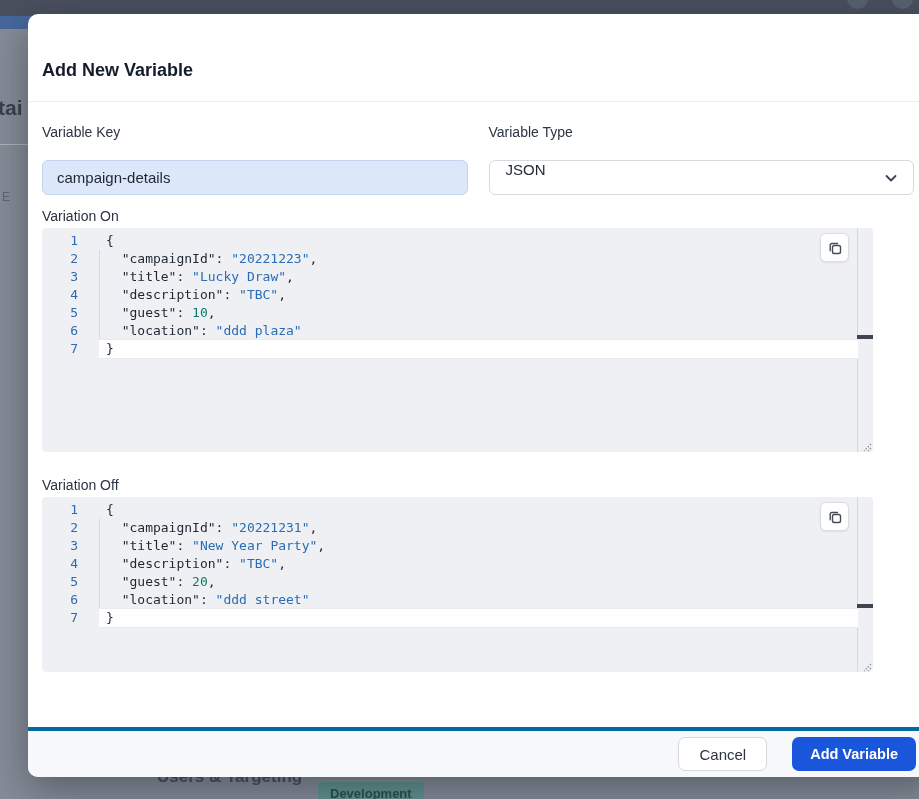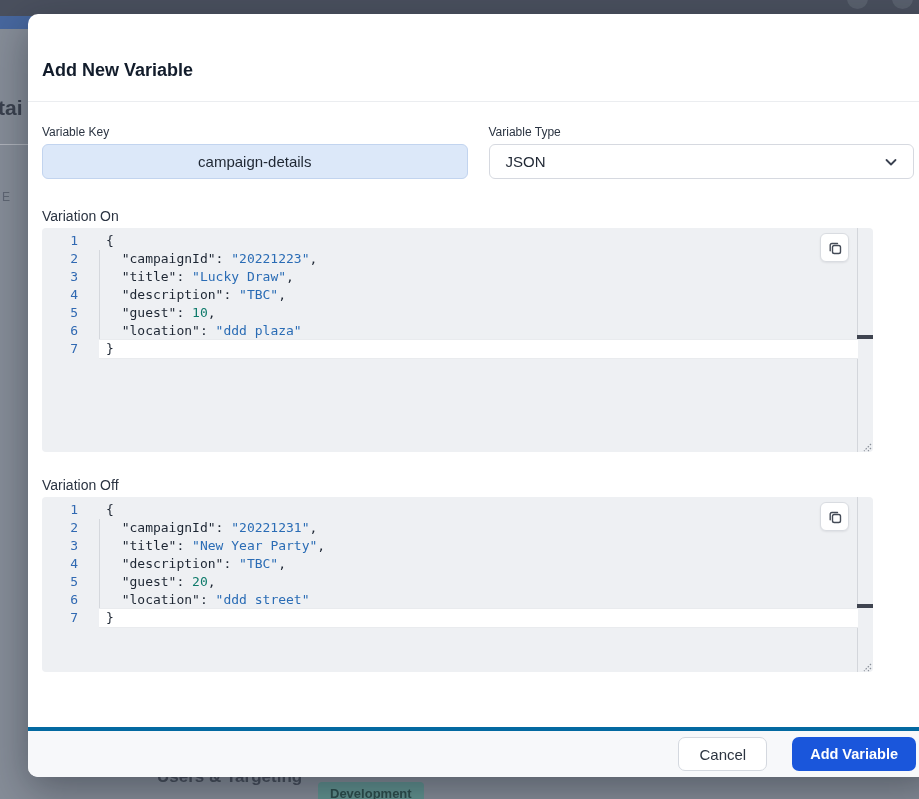--- a/index.html
+++ b/index.html
@@ -21,23 +21,23 @@
   .frag-text1 { left:898px; top:381px; font-size:13px; color:#3f4a5e; }
   .frag-link { left:897px; top:441px; font-size:18px; color:#3c5c94; text-decoration:underline; }
   .frag-section-title { left:157px; top:767px; font-size:17px; font-weight:700; color:#474e5b; }
   .frag-badge { position:absolute; left:318px; top:766px; background:#619390; color:#2c4e4c; font-size:13px; font-weight:700; padding:4px 12px; border-radius:4px;margin-top:16px; }
 
   
   .modal { position:absolute; left:28px; top:14px; width:910px; height:763px; background:#ffffff; border-radius:10px; box-shadow:0 12px 40px rgba(15,20,30,0.4); z-index:5; }
   .m-title { position:absolute; left:14px; top:46px; font-size:18px; font-weight:700; color:#121c2b; }
   .m-divider { position:absolute; left:0; right:0; top:87px; height:1px; background:#ebedf0; }
   .m-form { position:absolute; left:14px; right:24px; top:110px; display:grid; grid-template-columns:1fr 1fr; column-gap:21px; }
-  .field-label { font-size:12px; color:#2b3442; margin-bottom:4px; line-height:16px; }
-  .key-input { width:100%; height:35px; border:1px solid #c2d4ef; background:#dce8f9; border-radius:6px; padding:0 14px; font-size:15px; color:#1f2733; font-family:"Liberation Sans", sans-serif; outline:none;text-align:center; }
-  .type-select { position:relative; width:100%; height:35px; border:1px solid #d6d9e0; background:#ffffff; border-radius:6px; padding:0 16px; font-size:15px; color:#1f2733; display:flex; align-items:center; cursor:pointer; }
+  .field-label { font-size:14px; color:#2b3442; margin-bottom:20px; line-height:16px; }
+  .key-input { width:100%; height:35px; border:1px solid #c2d4ef; background:#dce8f9; border-radius:6px; padding:0 14px; font-size:15px; color:#1f2733; font-family:"Liberation Sans", sans-serif; outline:none; }
+  .type-select { position:relative; width:100%; height:35px; border:1px solid #d6d9e0; background:#ffffff; border-radius:6px; padding:0 16px; font-size:15px; color:#1f2733; display:flex; cursor:pointer; }
   .type-select .chev { position:absolute; right:14px; top:9px; }
 
   .ed-label { position:absolute; left:14px; font-size:14px; color:#2b3442; }
   .ed-label.on  { top:194px; }
   .ed-label.off { top:463px; }
 
   .editor { position:absolute; left:14px; width:831px; background:#eef0f3; border-radius:4px; overflow:hidden; font-family:"DejaVu Sans Mono", monospace; font-size:13px; line-height:18px; }
   .editor.on  { top:214px; height:224px; }
   .editor.off { top:483px; height:175px; }
   .editor::before { content:''; position:absolute; top:0; bottom:0; right:15px; width:1px; background:#d3d6db; }

